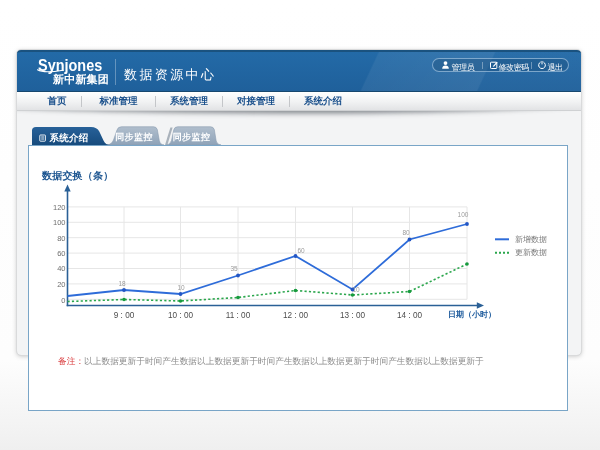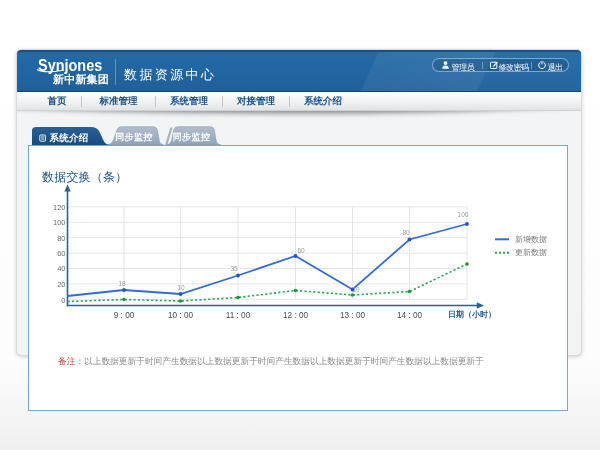--- a/index.html
+++ b/index.html
@@ -76,21 +76,21 @@
 .radios {
   position:absolute; left:388.5px; top:7.5px; height:12px; white-space:nowrap;
   font-size:7.5px; letter-spacing:-0.4px; color:#4a4a4a;
   display:flex; align-items:center;
 }
 .dot { width:6.3px; height:6.3px; border-radius:50%; flex:none; }
 .dot.on { background:#17497d; }
 .dot.off { background:#c6c6c6; border:1px solid #a9a9a9; }
 .ytitle {
   position:absolute; left:13px; top:23px;
-  font-size:12px; font-weight:normal; color:#1b5490; letter-spacing:0.2px;
+  font-size:10px; font-weight:bold; color:#1b5490; letter-spacing:0.2px;
 }
 .chart { position:absolute; left:0; top:-1.5px; }
 .note { position:absolute; left:29px; top:210.5px; width:505px; font-size:8.7px; letter-spacing:0; color:#8c8c8c; }
 .note b { color:#d9383a; font-weight:normal; }
 </style>
 </head>
 <body>
 <div class="win">
   <div class="hdr">
     <div class="logo-en">Synjones</div>

